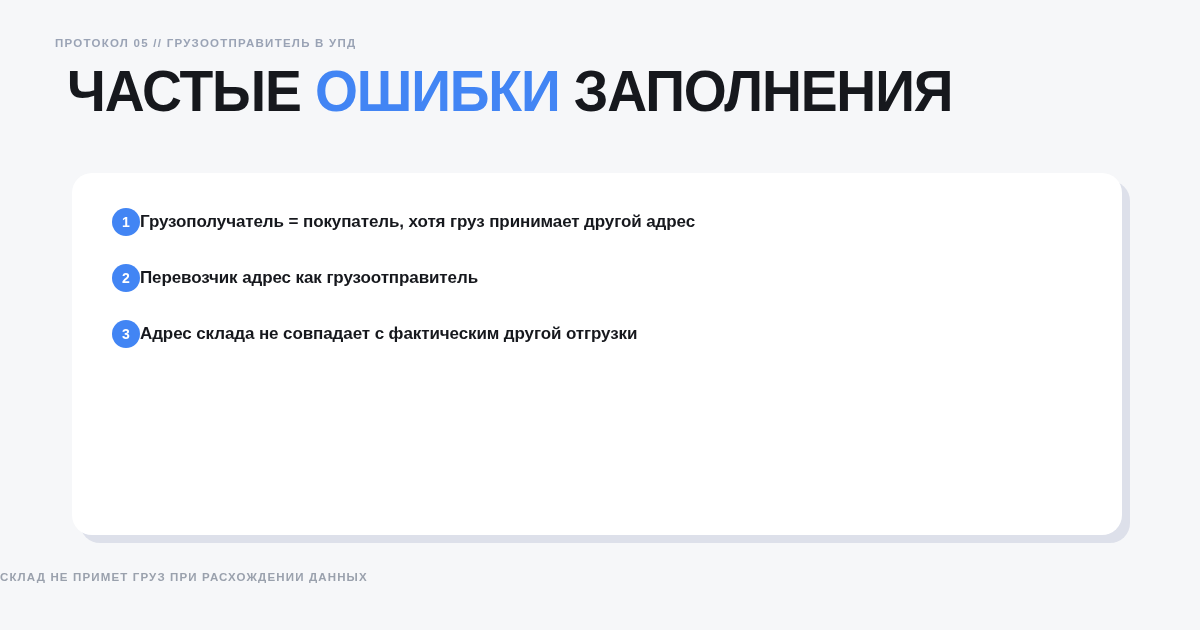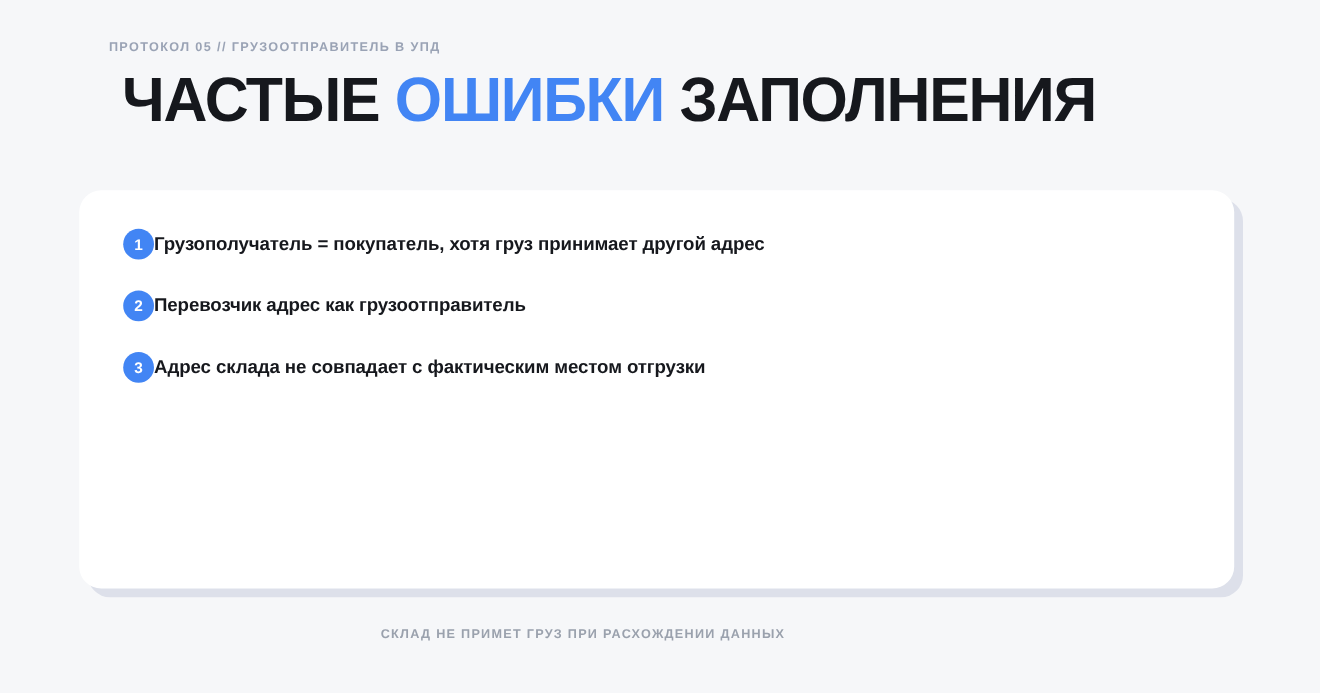--- a/index.html
+++ b/index.html
@@ -21,21 +21,20 @@
     width: 1200px;
     height: 630px;
   }
 
   
   .header {
     position: absolute;
     left: 55px;
     top: 36px;
     width: 1090px;
-    margin-left: 44px;
   }
 
   .eyebrow {
     font-size: 11.5px;
     font-weight: 700;
     letter-spacing: 1.25px;
     color: #9aa3b5;
     text-transform: uppercase;
     white-space: nowrap;
     line-height: 14px;
@@ -123,21 +122,21 @@
     white-space: nowrap;
     line-height: 28px;
   }
 
   
   .footer {
     position: absolute;
     left: 0;
     top: 569px;
     width: 1060px;
-    text-align: center;
+    text-align: left;
     font-size: 11.5px;
     font-weight: 700;
     letter-spacing: 1.15px;
     color: #9aa1ad;
     text-transform: uppercase;
     line-height: 16px;
   }
 </style>
 </head>
 <body>
@@ -161,21 +160,21 @@
           <span class="item-text">Грузополучатель = покупатель, хотя груз принимает другой адрес</span>
         </li>
 
         <li class="list-item">
           <span class="badge">2</span>
           <span class="item-text">Перевозчик адрес как грузоотправитель</span>
         </li>
 
         <li class="list-item">
           <span class="badge">3</span>
-          <span class="item-text">Адрес склада не совпадает с фактическим местом отгрузки</span>
+          <span class="item-text">Адрес склада не совпадает с фактическим другой отгрузки</span>
         </li>
 
       </ul>
     </div>
   </div>
 
   <div class="footer">СКЛАД НЕ ПРИМЕТ ГРУЗ ПРИ РАСХОЖДЕНИИ ДАННЫХ</div>
 
 </div>
 

